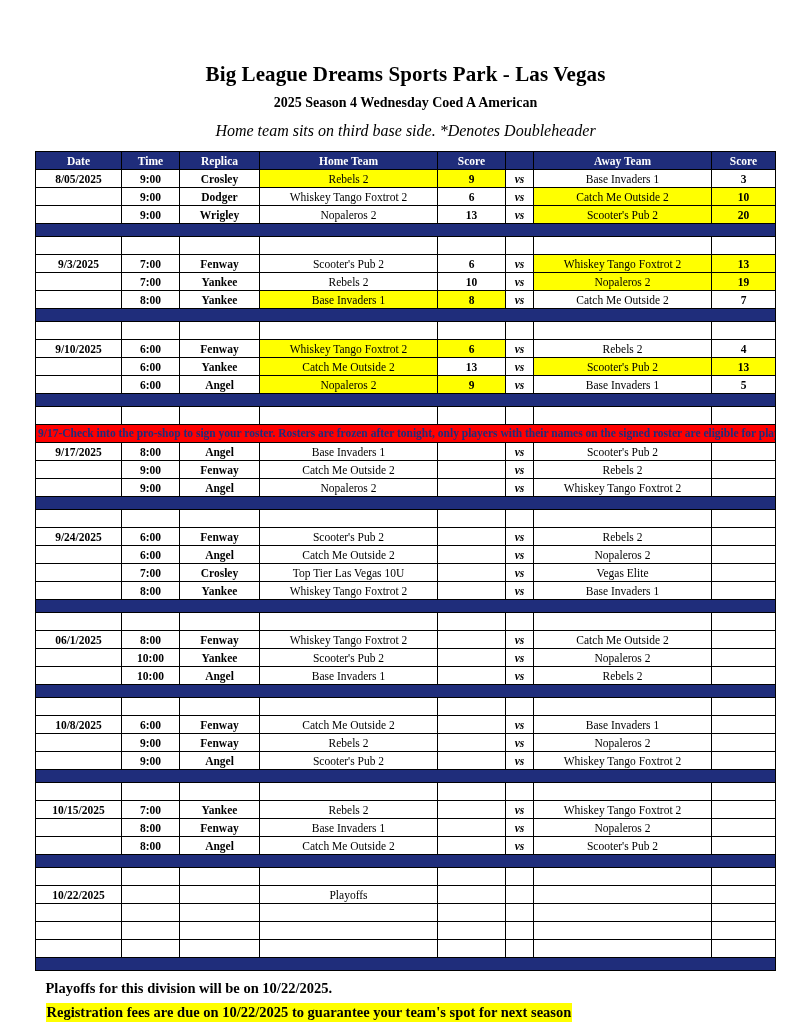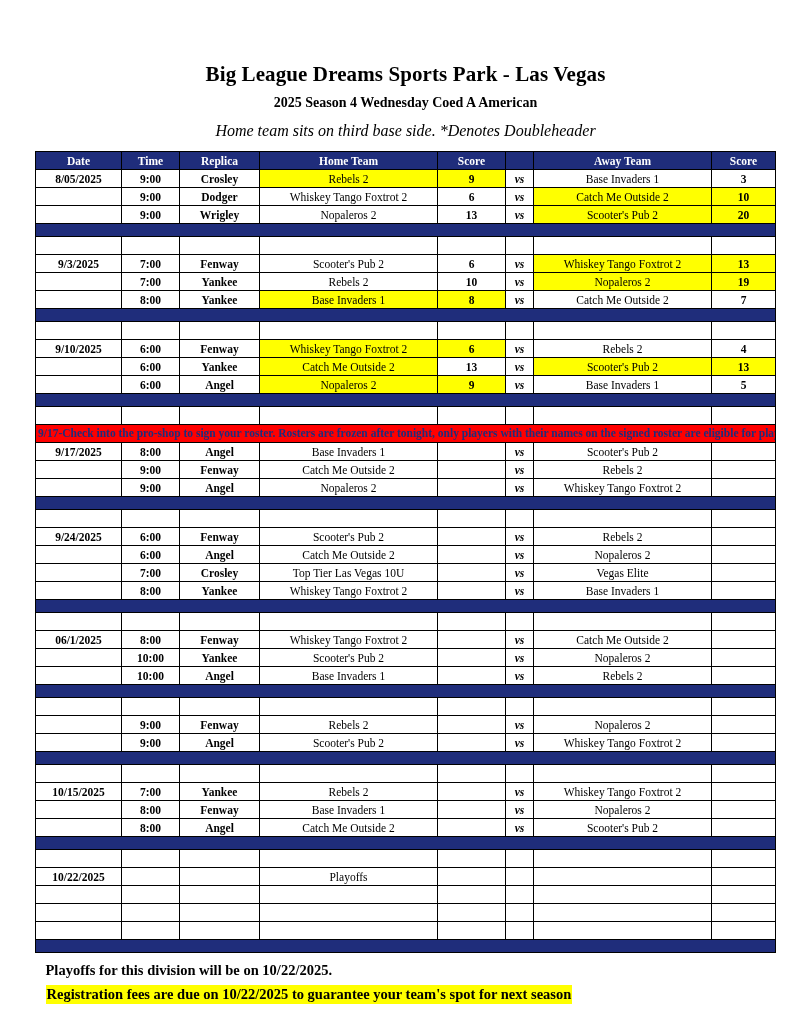--- a/index.html
+++ b/index.html
@@ -432,20 +432,30 @@
           <td style="border-left: 1px solid rgb(0, 0, 0);"></td>
           <td style="border-left: 1px solid rgb(0, 0, 0);"></td>
           <td style="border-left: 1px solid rgb(0, 0, 0);"></td>
           <td style="border-left: 1px solid rgb(0, 0, 0);"></td>
           <td style="border-left: 1px solid rgb(0, 0, 0);"></td>
           <td style="border-left: 1px solid rgb(0, 0, 0);"></td>
           <td style="border-left: 1px solid rgb(0, 0, 0);"></td>
           <td style="border-left: 1px solid rgb(0, 0, 0);"></td>
         </tr>
         <tr>
+          <td class="date">10/8/2025</td>
+          <td class="time">6:00</td>
+          <td class="rep">Fenway</td>
+          <td class="team">Catch Me Outside 2</td>
+          <td class="score"></td>
+          <td class="vs">vs</td>
+          <td class="team">Base Invaders 1</td>
+          <td class="score"></td>
+        </tr>
+        <tr>
           <td class="date"></td>
           <td class="time">9:00</td>
           <td class="rep">Fenway</td>
           <td class="team">Rebels 2</td>
           <td class="score"></td>
           <td class="vs">vs</td>
           <td class="team">Nopaleros 2</td>
           <td class="score"></td>
         </tr>
         <tr>

